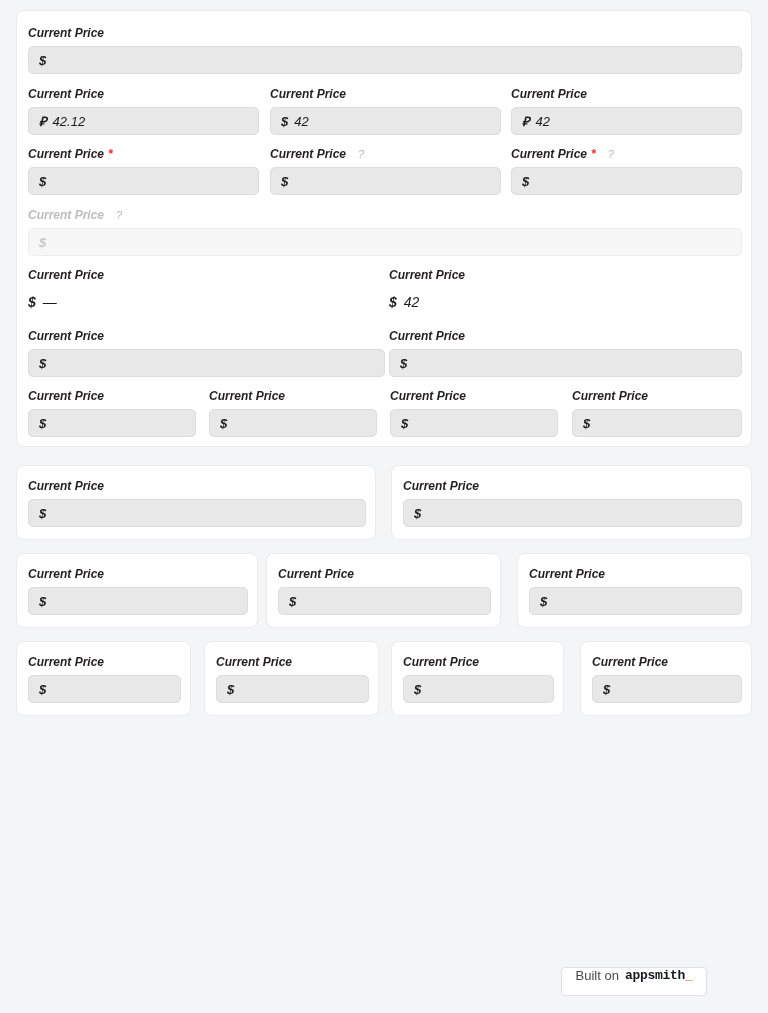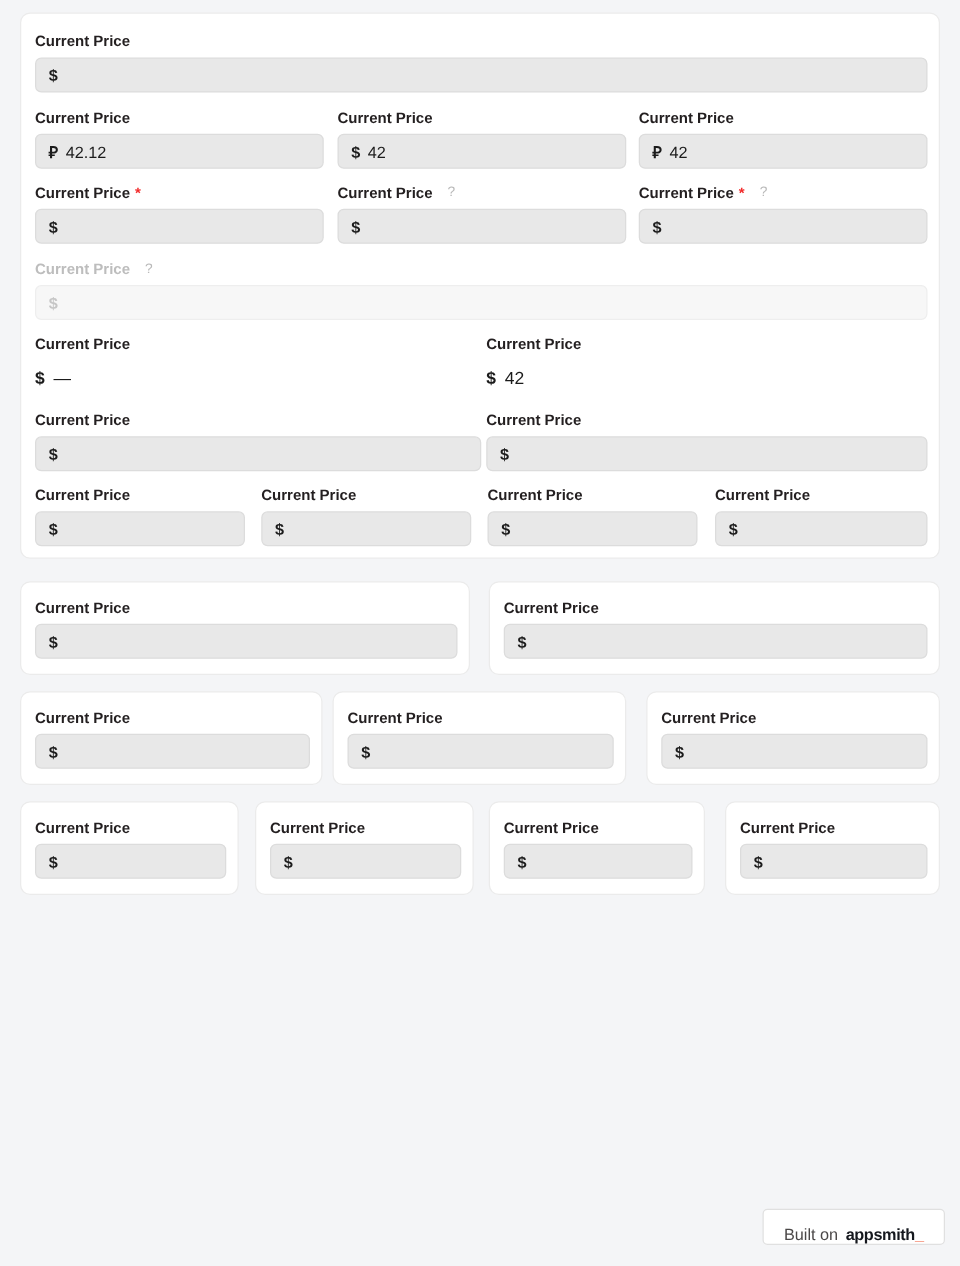--- a/index.html
+++ b/index.html
@@ -23,20 +23,21 @@
   .panel {
     position: absolute;
     background: #ffffff;
     border: 1px solid #ebebeb;
     border-radius: 8px;
   }
 
   
   .field {
     position: absolute;
+    font-style: italic;
   }
 
   .field-label {
     display: flex;
     align-items: center;
     font-size: 12px;
     font-weight: bold;
     color: #231f20;
     line-height: 16px;
     white-space: nowrap;
@@ -93,42 +94,42 @@
     height: 28px;
     font-size: 14px;
     color: #1b1b1b;
   }
   .readonly-value .currency { font-weight: bold; }
   .readonly-value .value { margin-left: 7px; font-weight: normal; }
 
   
   .appsmith-badge {
     position: absolute;
-    left: 610px;
+    left: 561px;
     top: 967px;
     width: 146px;
     height: 29px;
     background: #ffffff;
     border: 1px solid #e0e0e0;
     border-radius: 4px;
     display: flex;
-    align-items: flex-end;
+    align-items: flex-start;
     justify-content: center;
     gap: 6px;
   }
   .appsmith-badge .built-on {
     font-size: 13px;
     color: #4b4848;
     font-family: "Liberation Sans", sans-serif;
   }
   .appsmith-badge .brand {
     font-size: 13px;
     font-weight: bold;
     color: #15181e;
-    font-family: Liberation Sans, sans-serif;
+    font-family: Liberation Mono, monospace;
     letter-spacing: -0.3px;
     position: relative;
   }
   .appsmith-badge .brand .cursor {
     color: #f3775c;
     font-weight: bold;
   }
 </style>
 </head>
 <body>

